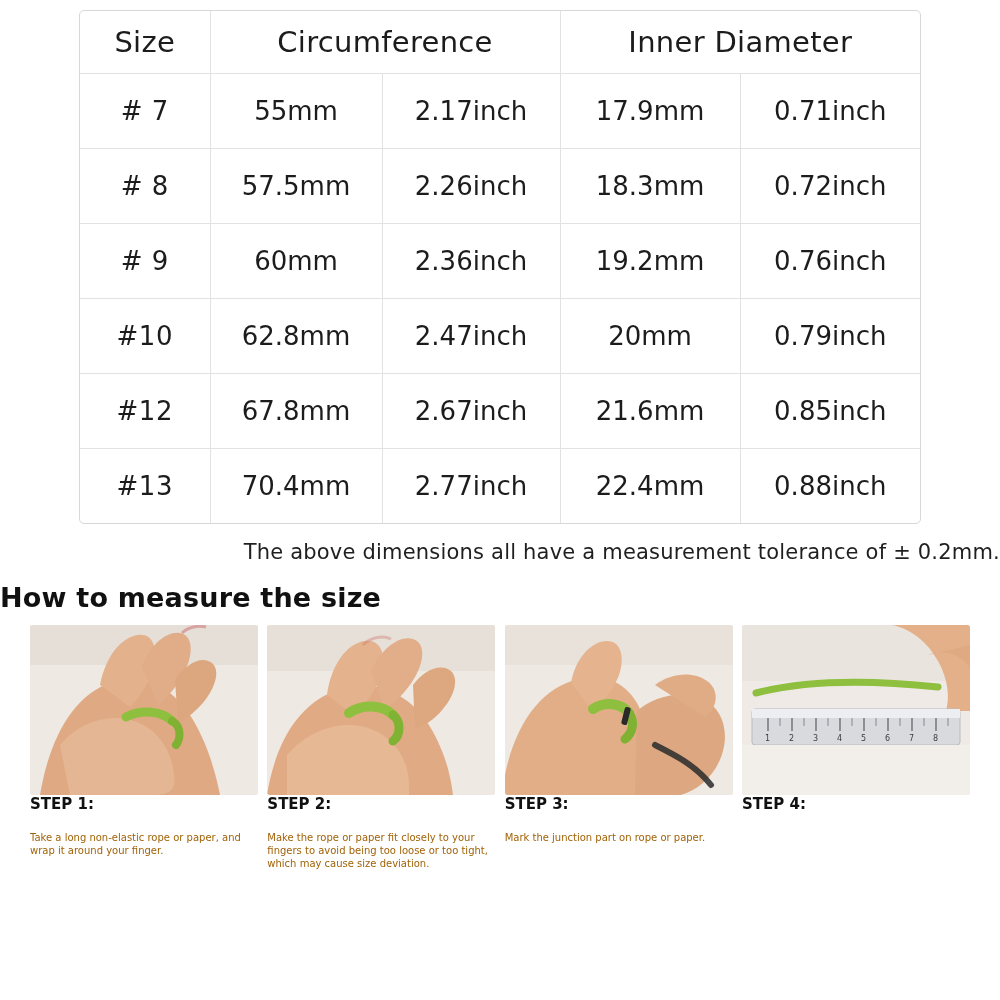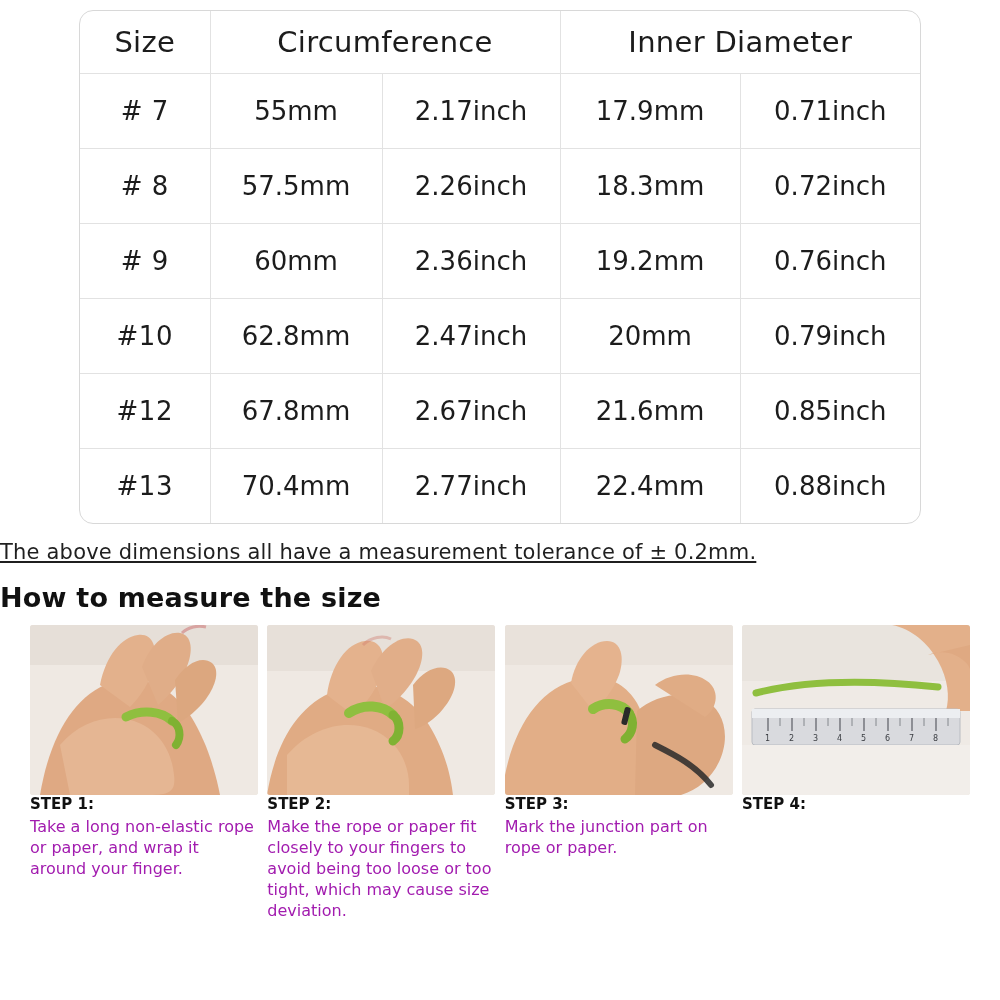--- a/index.html
+++ b/index.html
@@ -19,21 +19,21 @@
     width: 1000px;
     height: 1000px;
     box-sizing: border-box;
   }
 
   
   .table-wrap {
     margin: 10px auto 0 auto;
     width: 840px;
     border: 1px solid #d8d8d8;
-    border-radius: 14px;
+    border-radius: 5px;
     overflow: hidden;
     background: #fff;
   }
   table.size-table {
     width: 100%;
     border-collapse: collapse;
     table-layout: fixed;
   }
   table.size-table th,
   table.size-table td {
@@ -64,26 +64,25 @@
   .col-size   { width: 130px; }
   .col-circ1  { width: 172px; }
   .col-circ2  { width: 178px; }
   .col-dia1   { width: 180px; }
   .col-dia2   { width: 180px; }
 
   .size-cell { letter-spacing: 0.5px; }
 
   
   .tolerance {
-    text-align: left;
+    text-align: right;
     font-size: 21px;
     color: #1f1f1f;
     margin-top: 16px;
     letter-spacing: 0.2px;
-    text-decoration: underline;
   }
 
   
   .howto-title {
     font-size: 27px;
     font-weight: 700;
     color: #111;
     margin-top: 18px;
     letter-spacing: 0.2px;
   }
@@ -106,24 +105,24 @@
     background: #e9e3dc;
   }
   .photo svg { display: block; }
 
   .step-label {
     font-size: 15px;
     font-weight: 700;
     color: #111;
   }
   .step-text {
-    font-size: 16px;
+    font-size: 10px;
     line-height: 1.32;
-    color: #a21caf;
-    margin-top: 3px;
+    color: #a16207;
+    margin-top: 18px;
   }
 </style>
 </head>
 <body>
 
 <div class="page">
 
   <div class="table-wrap">
     <table class="size-table">
       <colgroup>

